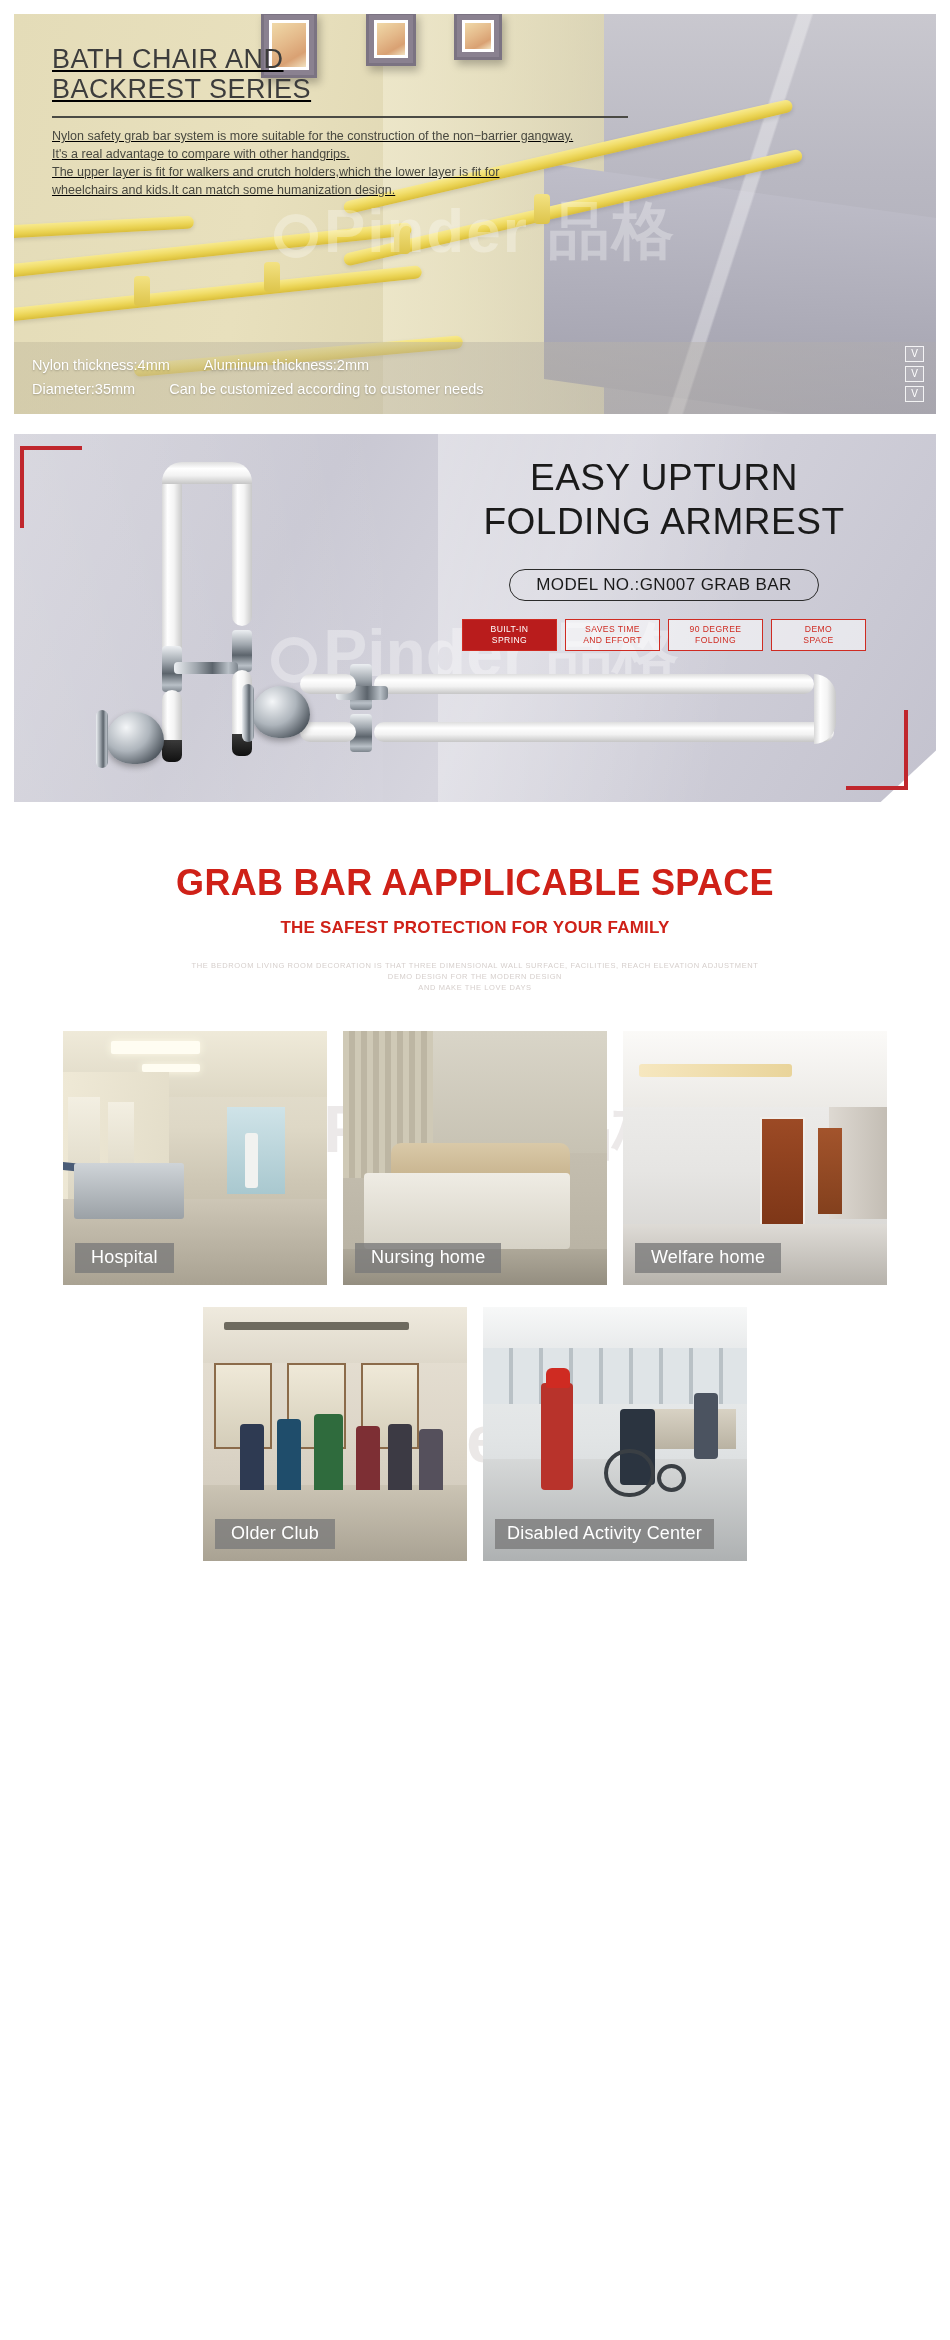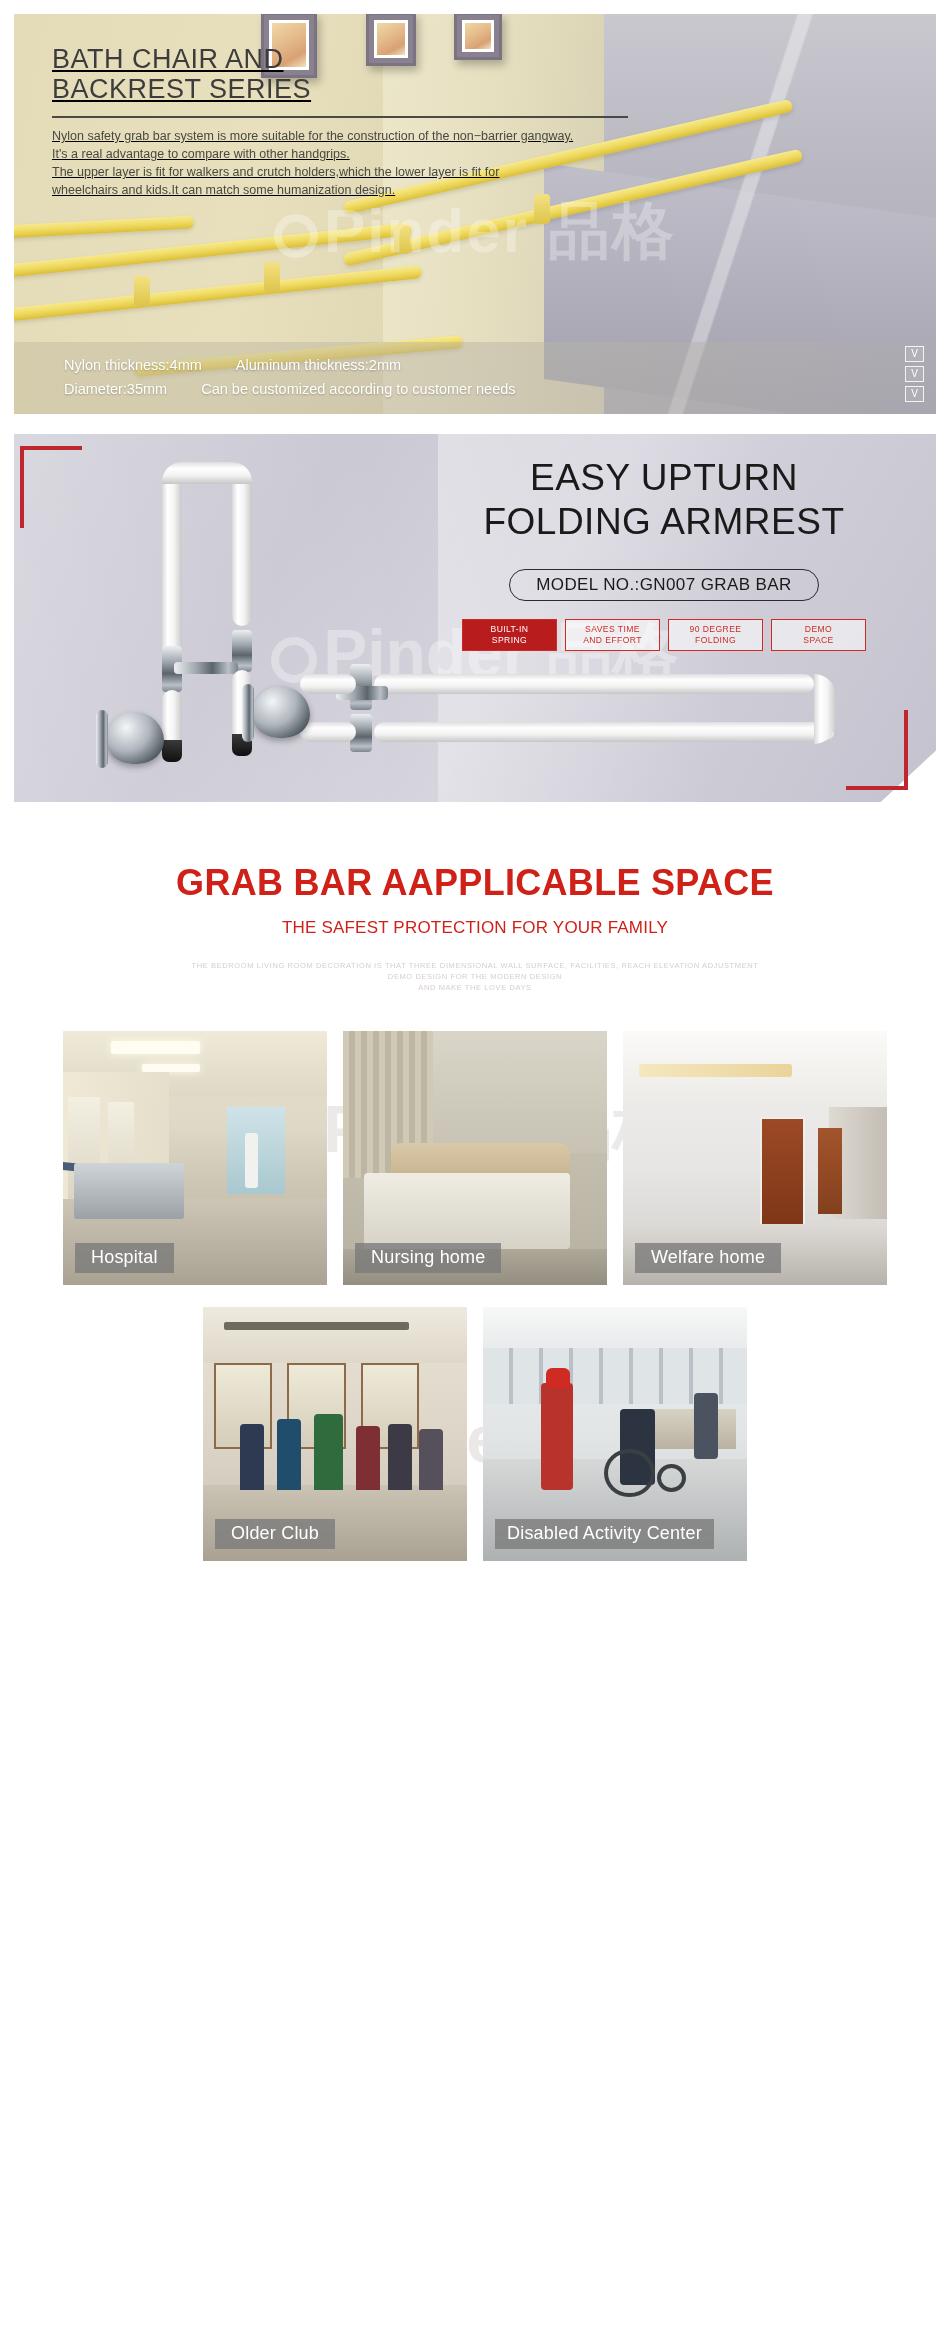--- a/index.html
+++ b/index.html
@@ -89,21 +89,20 @@
   .b1-rule { width: 576px; height: 2px; background: #4a4a44; margin: 12px 0 9px; }
   .b1-desc { font-size: 12.5px; line-height: 18px; color: #494940; }
   .b1-specbar {
     position: absolute; left: 0; right: 0; bottom: 0; height: 72px;
     background: linear-gradient(90deg, rgba(198,190,160,.55), rgba(175,172,175,.45));
   }
   .b1-specs {
     position: absolute; left: 18px; bottom: 13px;
     color: #fff; font-size: 14.5px; line-height: 24px;
     text-shadow: 0 1px 2px rgba(0,0,0,.25);
-    margin-left: 32px;
   }
   .b1-specs span { display: inline-block; }
   .sp-gap { width: 26px; }
   .b1-chevrons {
     position: absolute; right: 12px; bottom: 12px;
     display: flex; flex-direction: column; gap: 4px;
   }
   .chev {
     width: 19px; height: 16px; border: 1px solid rgba(255,255,255,.85);
     color: #fff; font-size: 10px; line-height: 14px; text-align: center;
@@ -193,21 +192,21 @@
     background: linear-gradient(180deg,#3a3a3a,#101010);
   }
 
   
   .sec3 { position: absolute; left: 0; top: 840px; width: 950px; }
   .s3-head {
     text-align: center; color: #cf2118; font-size: 36px; font-weight: 700;
     letter-spacing: .3px; margin-top: 22px;
   }
   .s3-sub {
-    text-align: center; color: #cf2118; font-size: 17px; margin-top: 14px; letter-spacing: .2px;
+    text-align: center; color: #cf2118; font-size: 17px; margin-top: 14px; letter-spacing: .2px; font-weight: bold;
   }
   .s3-faint {
     text-align: center; color: rgba(190,180,175,.65); font-size: 7.5px;
     line-height: 11px; margin-top: 22px; letter-spacing: .6px;
   }
   .s3-watermark {
     position: absolute; left: 0; right: 0; top: 245px; text-align: center;
     font-size: 66px; font-weight: 700; color: rgba(205,198,196,.38);
     white-space: nowrap; pointer-events: none;
   }

